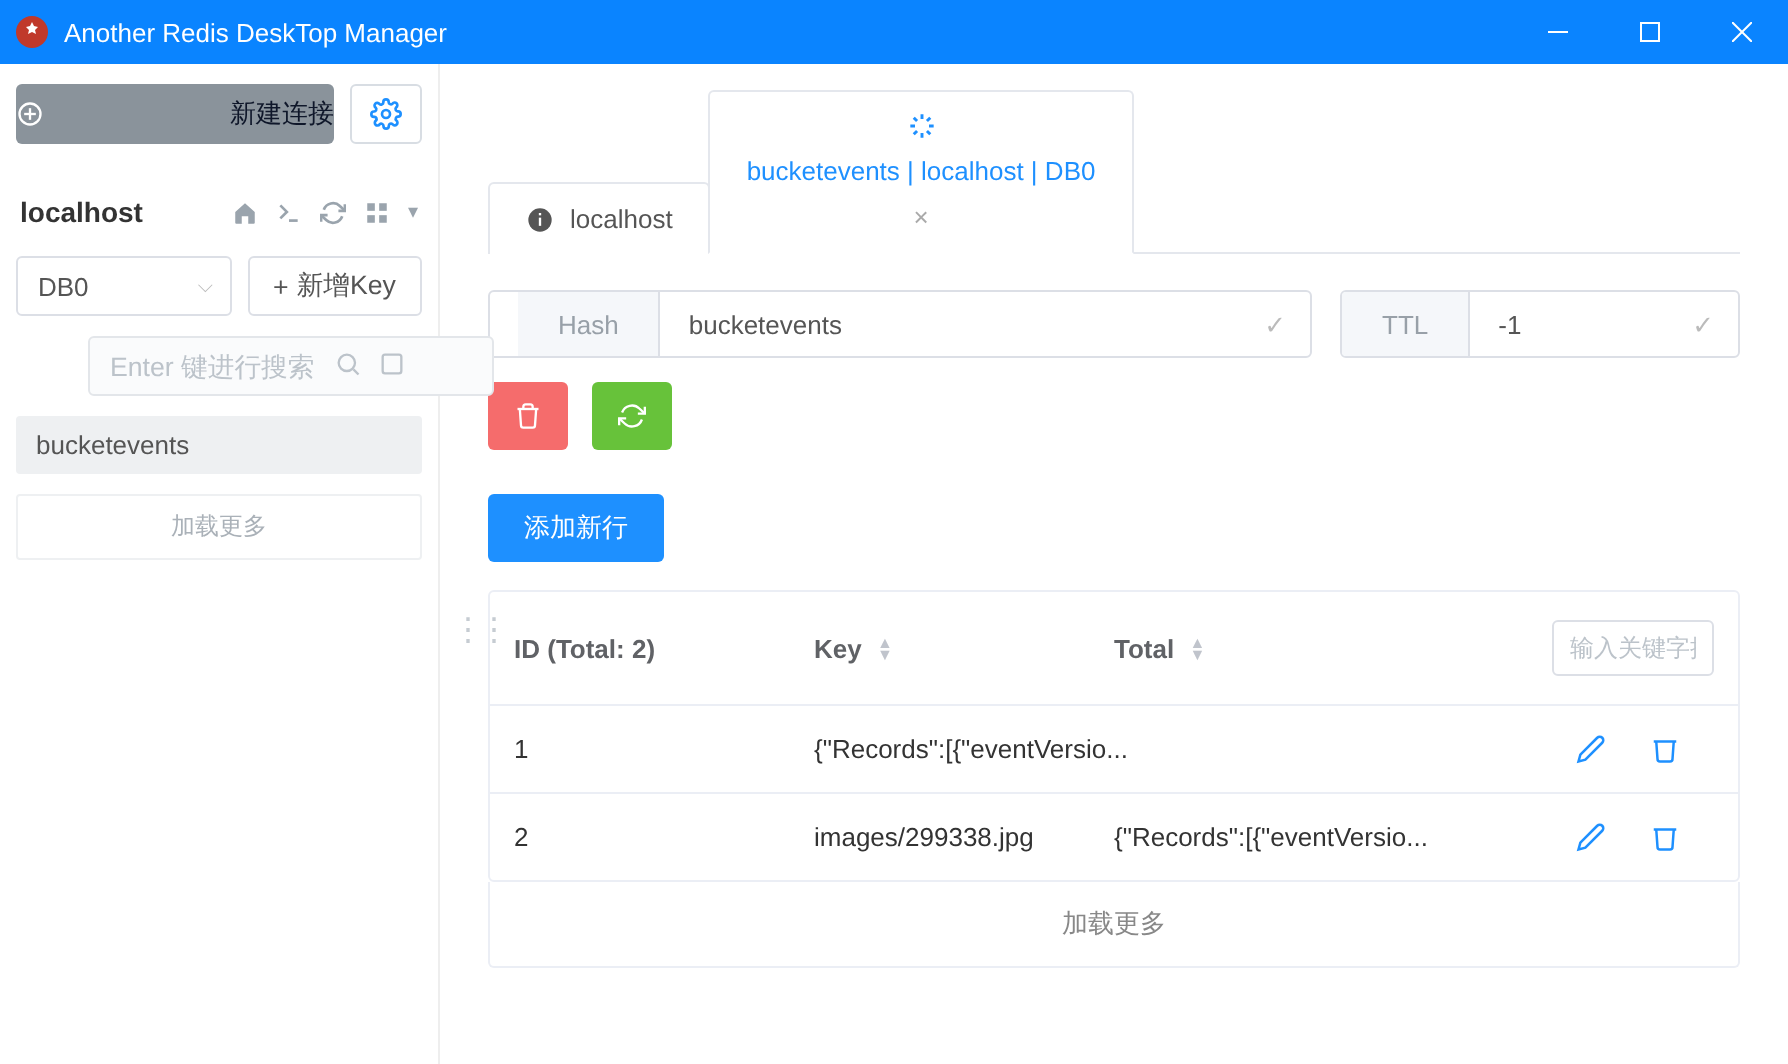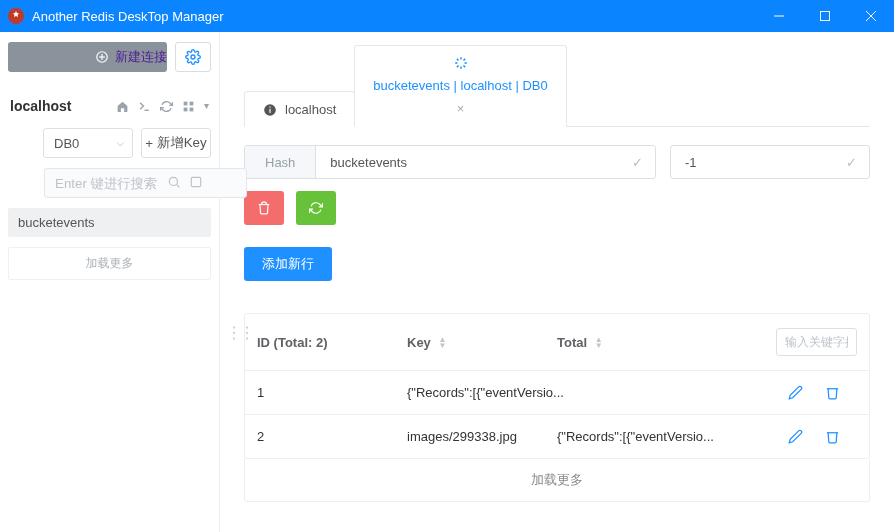--- a/index.html
+++ b/index.html
@@ -11,51 +11,51 @@
   .titlebar .app-icon svg { width: 12px; height: 12px; }
   .titlebar .title { flex: 0 0 auto; font-size: 13px; }
   .titlebar .spacer { flex: 1; }
   .titlebar .winbtn { width: 46px; height: 32px; display: flex; align-items: center; justify-content: center; cursor: pointer; }
 
   .body-wrap { display: flex; height: calc(532px - 32px); }
 
   
   .sidebar { width: 220px; border-right: 1px solid #eee; padding: 10px 8px; display: flex; flex-direction: column; gap: 10px; }
   .conn-row { display: flex; gap: 8px; }
-  .btn-newconn { flex: 1; background: #8a939b; color: #4c1d95; border: none; border-radius: 3px; height: 30px; display: flex; align-items: center; justify-content: flex-end; gap: 6px; cursor: pointer; font-size: 13px; }
+  .btn-newconn { flex: 1; background: #8a939b; color: #0f172a; border: none; border-radius: 3px; height: 30px; display: flex; align-items: center; justify-content: space-between; gap: 6px; cursor: pointer; font-size: 13px; }
   .btn-settings { width: 36px; height: 30px; border: 1px solid #d8dde3; border-radius: 3px; background: #fff; display: flex; align-items: center; justify-content: center; cursor: pointer; color: #1e90ff; }
 
   .server-header { display: flex; align-items: center; gap: 6px; padding: 16px 2px 4px 2px;}
   .server-name { font-weight: 700; font-size: 14px; flex: 1; }
   .server-icons { display: flex; gap: 9px; color: #9aa4ad; }
   .server-icons span { cursor: pointer; font-size: 12px; }
 
   .db-row { display: flex; gap: 8px; }
-  .select { flex: 1; border: 1px solid #dcdfe6; border-radius: 3px; height: 30px; display: flex; align-items: center; padding: 0 10px; cursor: pointer; background: #fff; color:#555; position:relative;margin-left:35px;}
+  .select { flex: 1; border: 1px solid #dcdfe6; border-radius: 3px; height: 30px; display: flex; align-items: center; padding: 0 10px; cursor: pointer; background: #fff; color:#555; position:relative;}
   .select .chev { position:absolute; right:8px; color:#bbb; font-size:10px;}
   .btn-addkey { flex: 1; border: 1px solid #dcdfe6; border-radius: 3px; height: 30px; background: #fff; display: flex; align-items: center; justify-content: center; gap: 4px; cursor: pointer; color:#555;}
   .search-row { position: relative; }
   .search-input { width: 100%; height: 30px; border: 1px solid #e3e6ea; border-radius: 3px; padding: 0 55px 0 10px; background: #fafbfc; color:#555;margin-left:36px;}
   .search-input::placeholder { color: #bcc3ca; }
   .search-icn { position: absolute; right: 30px; top: 7px; color: #bcc3ca; cursor: pointer; }
   .search-gear { position: absolute; right: 8px; top: 7px; color: #bcc3ca; cursor: pointer; }
 
   .key-item { background: #eef0f2; padding: 7px 10px; border-radius: 2px; cursor: pointer; color: #555; }
   .load-more-side { text-align: center; color: #aab1b8; padding: 7px 0; border: 1px solid #eef0f2; border-radius: 2px; cursor: pointer; font-size: 12px;}
 
   
   .main { flex: 1; padding: 12px 24px; overflow: auto; }
   .tabs { display: flex; align-items: flex-end; border-bottom: 1px solid #e4e7ed; margin-bottom: 18px; }
   .tab { padding: 10px 18px; display: flex; align-items: center; gap: 8px; background:#fff; border:1px solid #e4e7ed; border-bottom:none; margin-right:-1px; cursor: pointer; color: #555; border-top-left-radius:3px; border-top-right-radius:3px; position:relative; top:1px;}
   .tab.active { color: #1e90ff; border-bottom:1px solid #fff;flex-direction:column;}
   .tab .close-x { font-size: 13px; color: #aaa; cursor:pointer; }
   .tab .ticon { font-size:13px; }
 
   .row1 { display: flex; gap: 14px; margin-bottom: 12px; }
-  .type-group { display: flex; border: 1px solid #dcdfe6; border-radius: 3px; height: 34px; align-items:center; overflow:hidden; flex:1;}
+  .type-group { display: flex; border: 1px solid #dcdfe6; border-radius: 3px; height: 34px; align-items:center; overflow:hidden; flex:1;padding-left:14px;}
   .type-label { background: #f5f7fa; color: #98a0a8; padding: 0 20px; height:100%; display:flex; align-items:center; border-right:1px solid #dcdfe6;}
   .tg-value { padding: 0 14px; flex:1; color:#555; }
   .tg-check { padding: 0 12px; color:#bbb; cursor:pointer; }
   .ttl-group { display: flex; border: 1px solid #dcdfe6; border-radius: 3px; height: 34px; align-items:center; overflow:hidden; width:200px;}
 
   .action-row { display:flex; gap:12px; margin-bottom: 22px; }
   .btn-danger { width:40px; height:34px; background:#f56c6c; border:none; border-radius:3px; color:#fff; cursor:pointer; display:flex; align-items:center; justify-content:center;}
   .btn-success { width:40px; height:34px; background:#67c23a; border:none; border-radius:3px; color:#fff; cursor:pointer; display:flex; align-items:center; justify-content:center;}
   .btn-primary { background:#1e90ff; border:none; border-radius:3px; color:#fff; cursor:pointer; padding: 0 18px; height:34px; font-size:13px;}
 
@@ -218,41 +218,42 @@
       </div>
     </div>
 
     <div class="row1">
       <div class="type-group">
         <div class="type-label">Hash</div>
         <div class="tg-value">bucketevents</div>
         <div class="tg-check">✓</div>
       </div>
       <div class="ttl-group">
+        <div class="type-label">TTL</div>
         <div class="tg-value">-1</div>
         <div class="tg-check">✓</div>
       </div>
     </div>
 
     <div class="action-row">
       <button class="btn-danger">
         <svg width="14" height="14" viewBox="0 0 24 24" fill="none" stroke="#fff" stroke-width="2">
             <polyline points="3 6 5 6 21 6"></polyline>
             <path d="M19 6l-1 14a2 2 0 0 1-2 2H8a2 2 0 0 1-2-2L5 6m3 0V4a2 2 0 0 1 2-2h4a2 2 0 0 1 2 2v2"></path>
           </svg>
       </button>
       <button class="btn-success">
         <svg width="14" height="14" viewBox="0 0 24 24" fill="none" stroke="#fff" stroke-width="2">
             <path d="M23 4v6h-6M1 20v-6h6"></path>
             <path d="M3.5 9a9 9 0 0 1 14.8-3.4L23 10M1 14l4.7 4.4A9 9 0 0 0 20.5 15"></path>
           </svg>
       </button>
     </div>
 
-    <button class="btn-primary" style="margin-bottom:32px;">
+    <button class="btn-primary" style="margin-bottom:14px;">
       <span>添加新行</span>
     </button>
 
     <div style="position:relative;">
       <span class="drag-handle">⋮⋮</span>
       <div class="table-wrap">
         <div class="trow">
           <div class="th c-id">ID (Total: 2)</div>
           <div class="th c-key">
             <span>Key</span>

